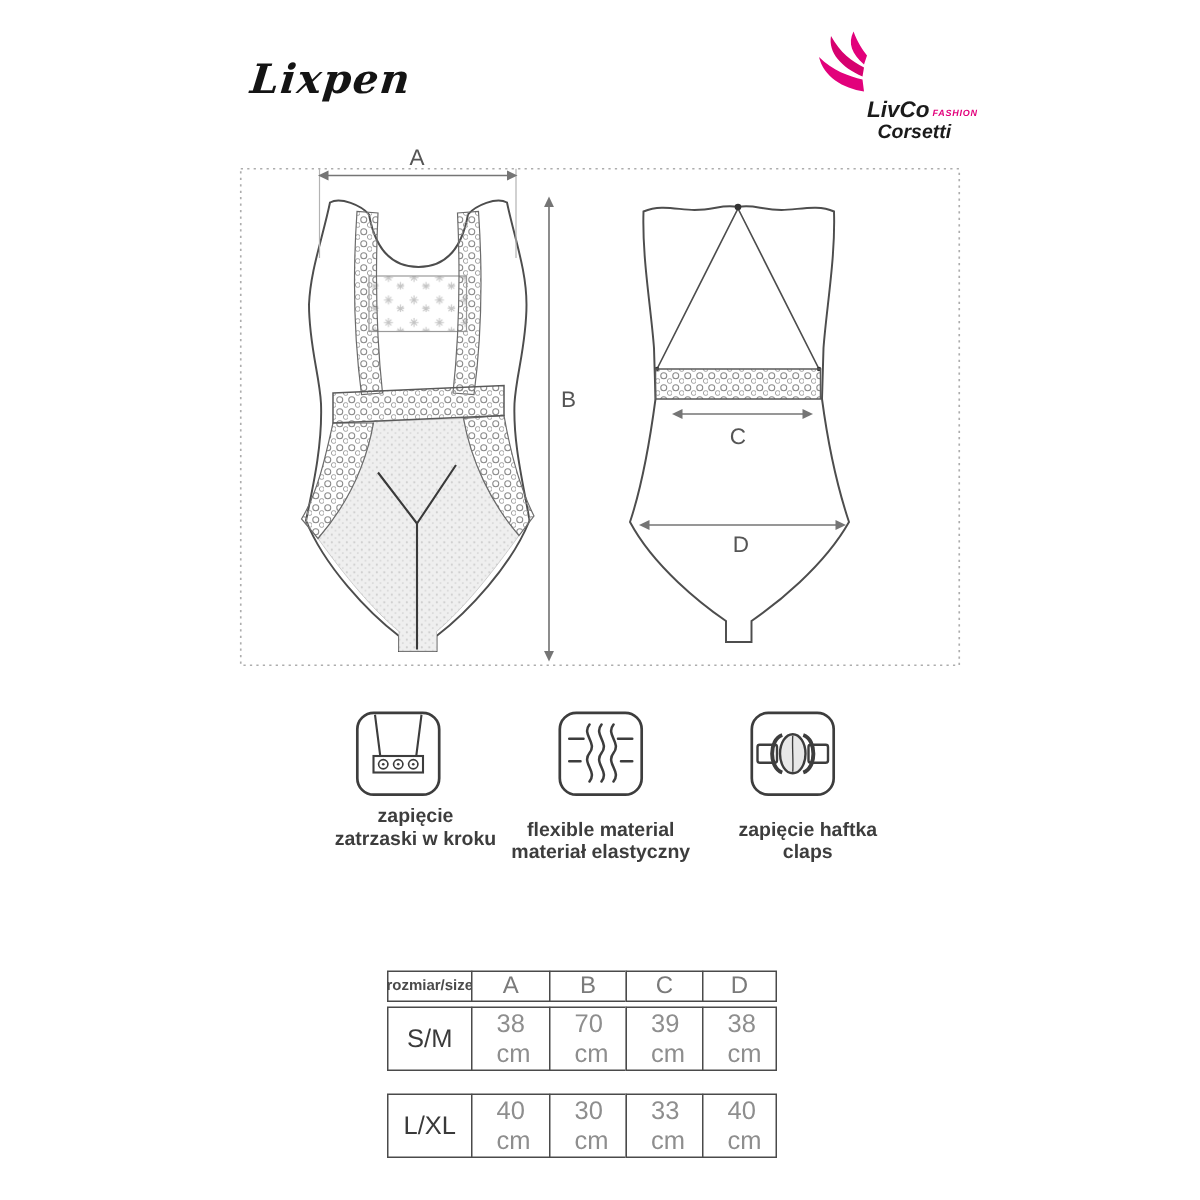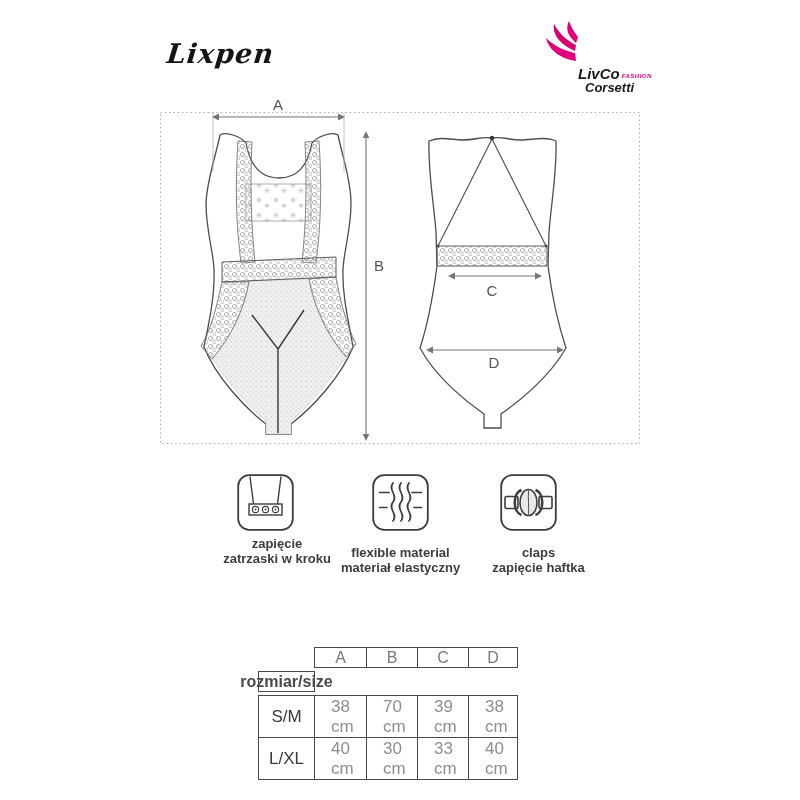--- a/index.html
+++ b/index.html
@@ -29,25 +29,25 @@
                 font-size:13px;font-weight:700;color:#3d3d3d;line-height:15px;}
 
   
   .size-table{position:absolute;left:258px;top:647px;}
   .st-row{display:flex;}
   .st-cell{box-sizing:border-box;border:1px solid #4a4a4a;display:flex;
            align-items:center;justify-content:center;background:#fff;}
   .st-cell + .st-cell{margin-left:-1px;}
   .st-head .st-cell{height:21px;}
   .st-body{margin-top:3px;}
-  .st-body .st-row{height:43px;}
+  .st-body .st-row{height:59px;}
   .st-body .st-row + .st-row{margin-top:-1px;}
   .st-body .st-row .st-cell{height:43px;}
   .c0{width:57px;} .c1{width:53px;} .c2{width:52px;} .c3{width:52px;} .c4{width:50px;}
-  .st-label{font-size:16px;color:#4a4a4a;font-weight:700;margin-top:24px;}
+  .st-label{font-size:10px;color:#4a4a4a;font-weight:700;}
   .st-letter{font-size:16px;color:#7a7a7a;}
   .st-size{font-size:17px;color:#3a3a3a;}
   .st-val{font-size:17px;color:#8e8e8e;padding-left:16px;}
 </style>
 </head>
 <body>
 
 <div class="page">
 
   <div class="title">Lixpen</div>
@@ -194,22 +194,22 @@
       <rect x="1.2" y="1.2" width="54.6" height="54.6" rx="11" fill="#fff" stroke="#3d3d3d" stroke-width="1.8"></rect>
       <rect x="5" y="22.5" width="13" height="12" rx="1.5" fill="#fff" stroke="#3d3d3d" stroke-width="1.6"></rect>
       <rect x="39" y="22.5" width="13" height="12" rx="1.5" fill="#fff" stroke="#3d3d3d" stroke-width="1.6"></rect>
       <path d="M21.5,16 C12.5,19 12.5,38 21.5,41" fill="none" stroke="#3d3d3d" stroke-width="2.6"></path>
       <path d="M35.5,16 C44.5,19 44.5,38 35.5,41" fill="none" stroke="#3d3d3d" stroke-width="2.6"></path>
       <ellipse cx="28.5" cy="28.5" rx="8.5" ry="13" fill="#e8e8e8" stroke="#3d3d3d" stroke-width="1.6"></ellipse>
       <path d="M28.5,16.5 C28,24 29,33 28.5,40.5" fill="none" stroke="#3d3d3d" stroke-width="0.9"></path>
     </svg>
   </div>
   <div class="feature-text" style="left:443.5px;top:545px;">
+    <div>zapięcie haftka</div>
     <div>claps</div>
-    <div>zapięcie haftka</div>
   </div>
 
   <div class="size-table">
     <div class="st-row st-head">
       <div class="st-cell c0 st-label">rozmiar/size</div>
       <div class="st-cell c1 st-letter">A</div>
       <div class="st-cell c2 st-letter">B</div>
       <div class="st-cell c3 st-letter">C</div>
       <div class="st-cell c4 st-letter">D</div>
     </div>

